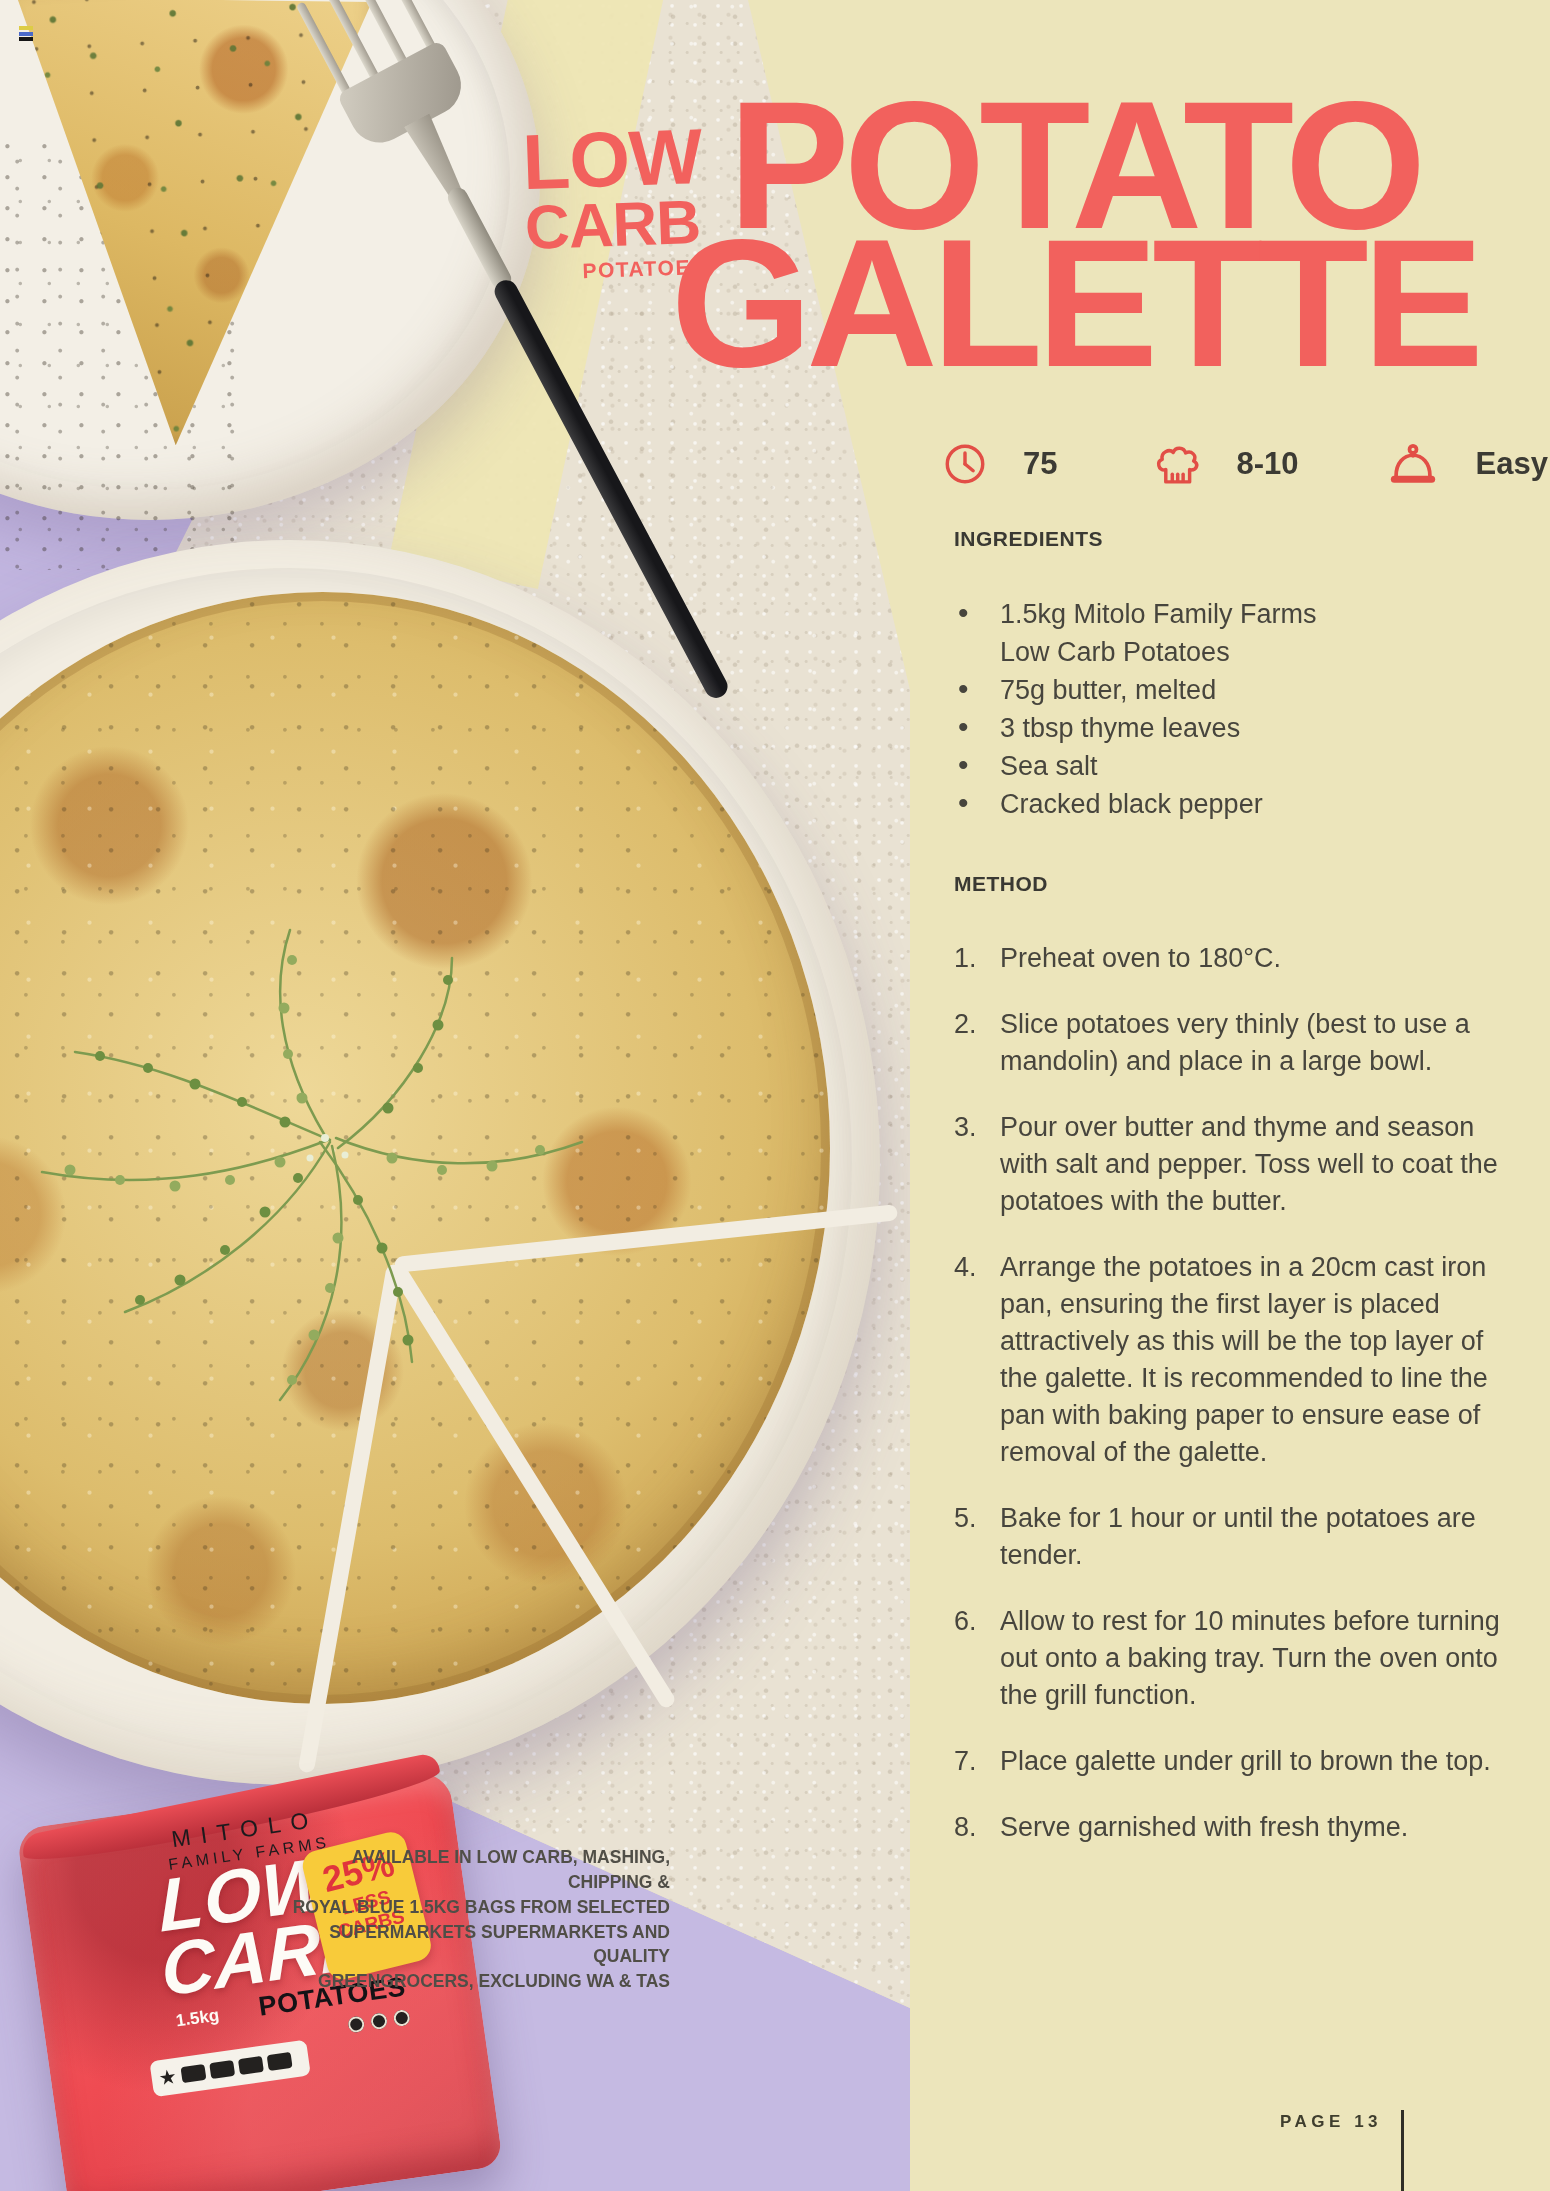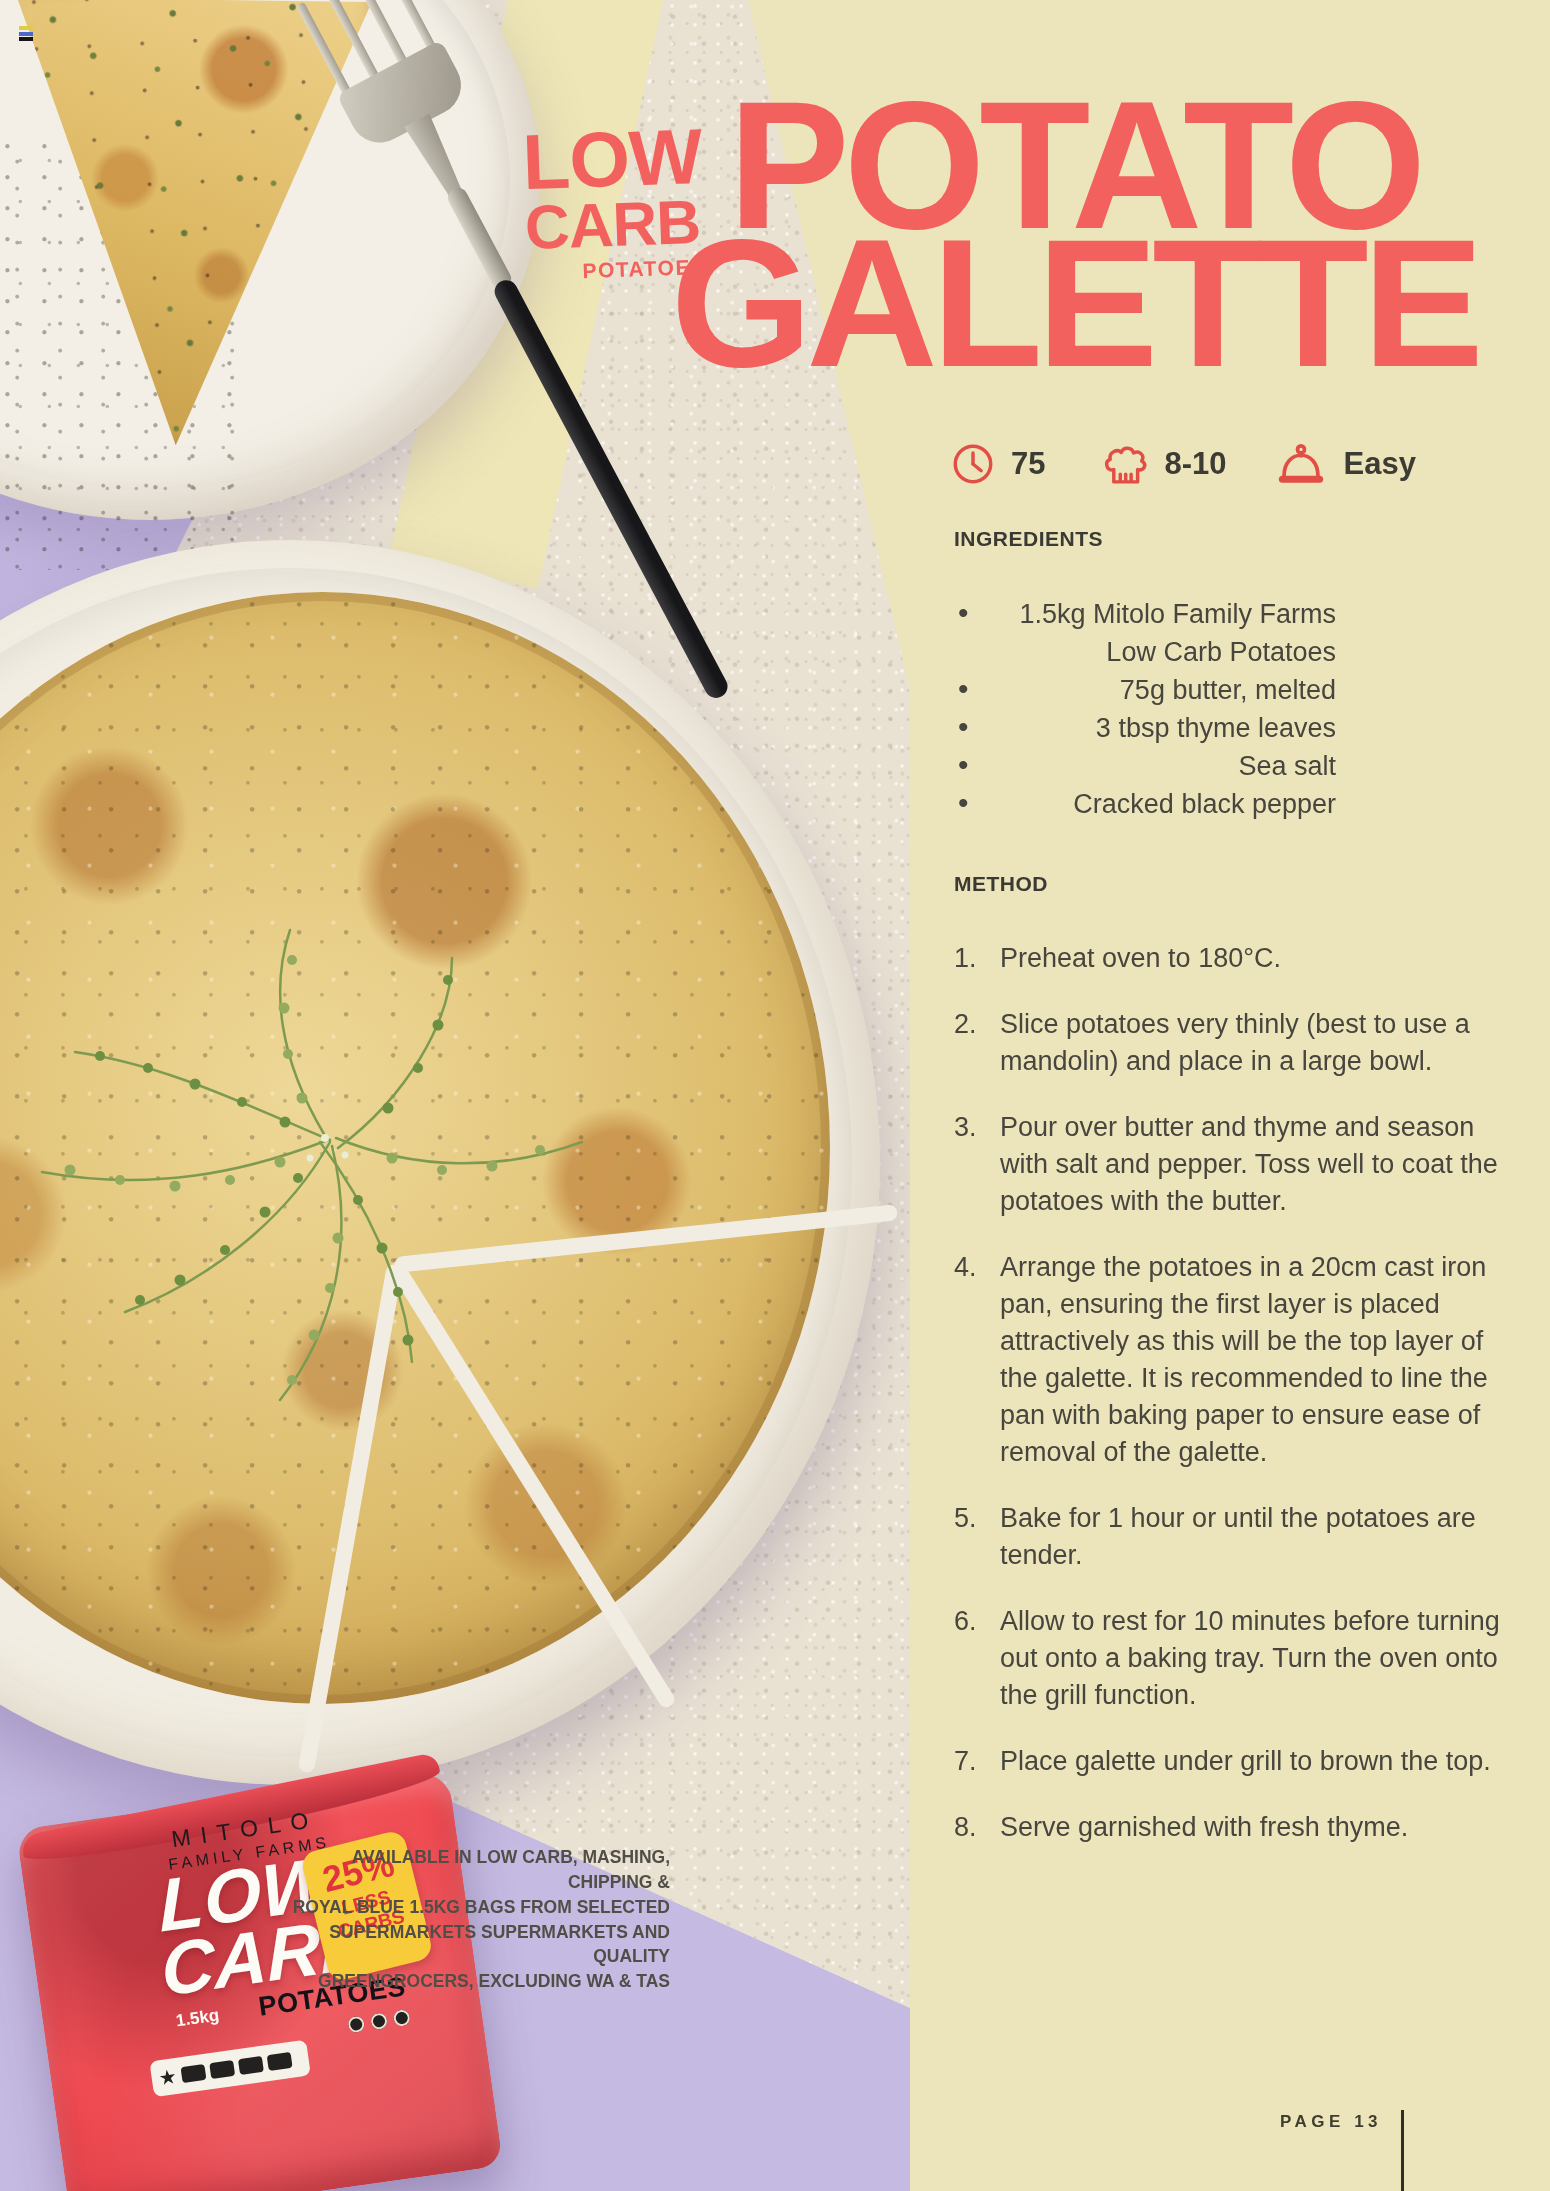--- a/index.html
+++ b/index.html
@@ -150,30 +150,30 @@
 
   .brand-logo{position:absolute;left:524px;top:120px;width:180px;transform:rotate(-2deg);
     color:#f2615d;font-weight:700;line-height:1;z-index:6;}
   .brand-logo .l1{font-size:78px;letter-spacing:-1px;}
   .brand-logo .l2{font-size:62px;letter-spacing:-1px;margin-top:-4px;}
   .brand-logo .l3{font-size:21px;letter-spacing:1.5px;text-align:right;margin-top:3px;}
 
   .title{position:absolute;right:72px;top:96px;text-align:center;color:#f2615d;
     font-size:182px;font-weight:700;line-height:138px;letter-spacing:-6px;z-index:6;}
 
-  .meta-row{position:absolute;left:40px;top:438px;display:flex;align-items:center;}
+  .meta-row{position:absolute;left:32px;top:438px;display:flex;align-items:center;gap:20px;}
   .meta-row svg{display:block;}
   .meta-value{font-size:31px;font-weight:700;color:#3c3b34;margin-left:15px;}
   .m-gap1{width:52px;}.m-gap2{width:46px;}
 
   .section-heading{font-size:21px;font-weight:700;color:#3a3933;letter-spacing:.5px;}
   .ingredients{position:absolute;left:44px;top:527px;width:556px;}
   .ing-list{margin:44px 0 0 0;padding:0;list-style:none;}
   .ing-list li{position:relative;padding-left:46px;max-width:336px;
-    font-size:27px;line-height:38px;color:#47453d;text-align:right;}
+    font-size:27px;line-height:38px;color:#47453d;}
   .ing-list li::before{content:"\2022";position:absolute;left:4px;top:-1px;font-size:30px;color:#47453d;}
 
   .method{position:absolute;left:44px;top:872px;width:556px;}
   .steps{margin-top:44px;}
   .step{display:flex;margin-bottom:29px;font-size:27px;line-height:37px;color:#47453d;}
   .step-num{width:46px;flex:none;}
   .step-text{width:506px;}
 
   .page-footer{position:absolute;left:1280px;top:2112px;font-size:17px;letter-spacing:4.5px;
     font-weight:600;color:#3f3e2e;}

